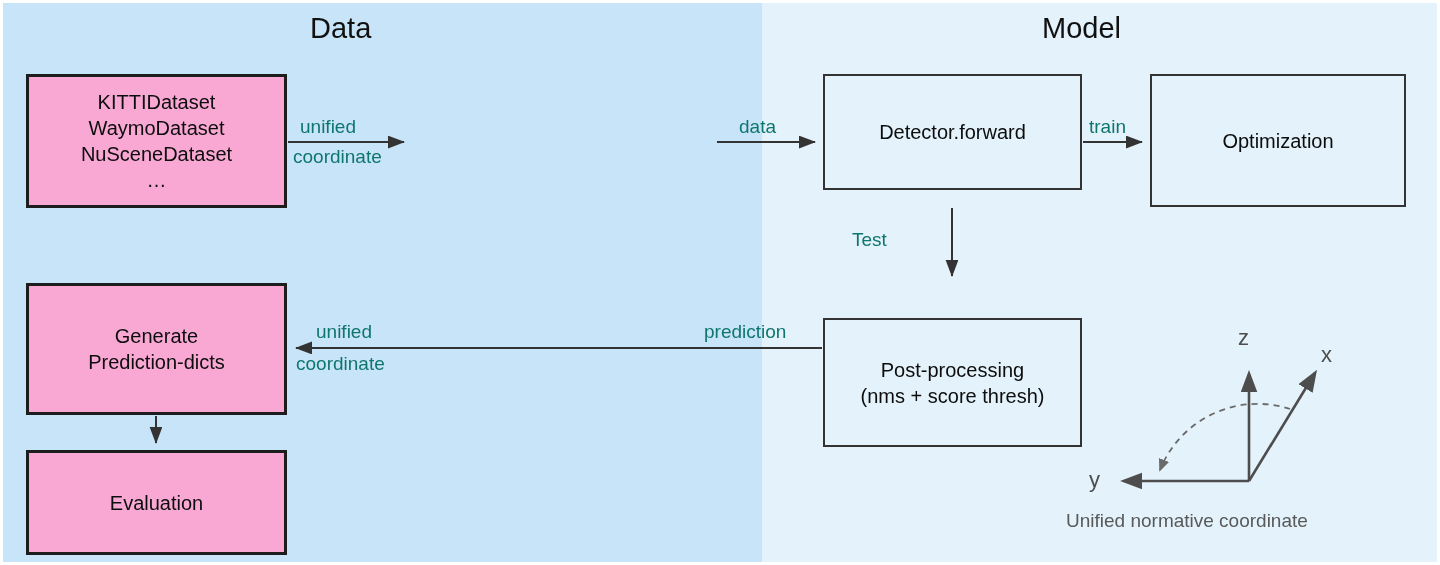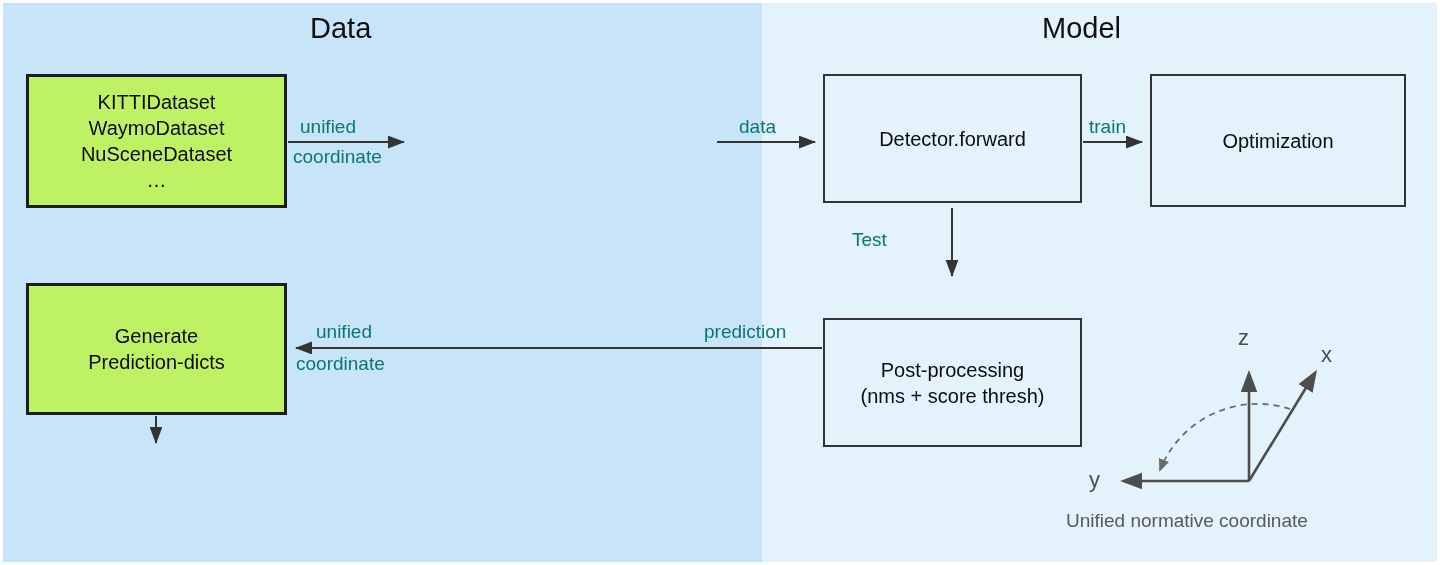--- a/index.html
+++ b/index.html
@@ -46,31 +46,31 @@
     display: flex;
     align-items: center;
     justify-content: center;
     text-align: center;
     font-size: 20px;
     line-height: 1.3;
     color: #0d0d0d;
     white-space: pre-line;
   }
   .node.green {
-    background: #bef264;
+    background: #f9a8d4;
     border: 3px solid #1d1d1d;
   }
   .node.plain {
     background: transparent;
     border: 2px solid #333333;
   }
 
   #node-datasets   { left: 26px;  top: 74px;  width: 261px; height: 134px; }
   #node-dataprep   { left: 412px; top: 74px;  width: 304px; height: 134px; }
-  #node-detector   { left: 823px; top: 74px;  width: 259px; height: 129px; }
+  #node-detector   { left: 823px; top: 74px;  width: 259px; height: 116px; }
   #node-optim      { left: 1150px;top: 74px;  width: 256px; height: 133px; }
   #node-postproc   { left: 823px; top: 283px; width: 259px; height: 129px; margin-top: 35px; }
   #node-genpred    { left: 26px;  top: 283px; width: 261px; height: 132px; }
   #node-eval       { left: 26px;  top: 450px; width: 261px; height: 105px; }
 
   .edge-label {
     position: absolute;
     font-size: 19px;
     color: #0f766e;
     white-space: nowrap;
@@ -159,20 +159,21 @@
   <div class="node green" id="node-datasets">KITTIDataset
 WaymoDataset
 NuSceneDataset
 …</div>
   <div class="node plain" id="node-detector">Detector.forward</div>
   <div class="node plain" id="node-optim">Optimization</div>
   <div class="node plain" id="node-postproc">Post-processing
 (nms + score thresh)</div>
   <div class="node green" id="node-genpred">Generate
 Prediction-dicts</div>
+  <div class="node green" id="node-eval">Evaluation</div>
 
   <div class="edge-label" id="lbl-unified1">unified</div>
   <div class="edge-label" id="lbl-coordinate1">coordinate</div>
   <div class="edge-label" id="lbl-data">data</div>
   <div class="edge-label" id="lbl-train">train</div>
   <div class="edge-label" id="lbl-test">Test</div>
   <div class="edge-label" id="lbl-prediction">prediction</div>
   <div class="edge-label" id="lbl-unified2">unified</div>
   <div class="edge-label" id="lbl-coordinate2">coordinate</div>
 

